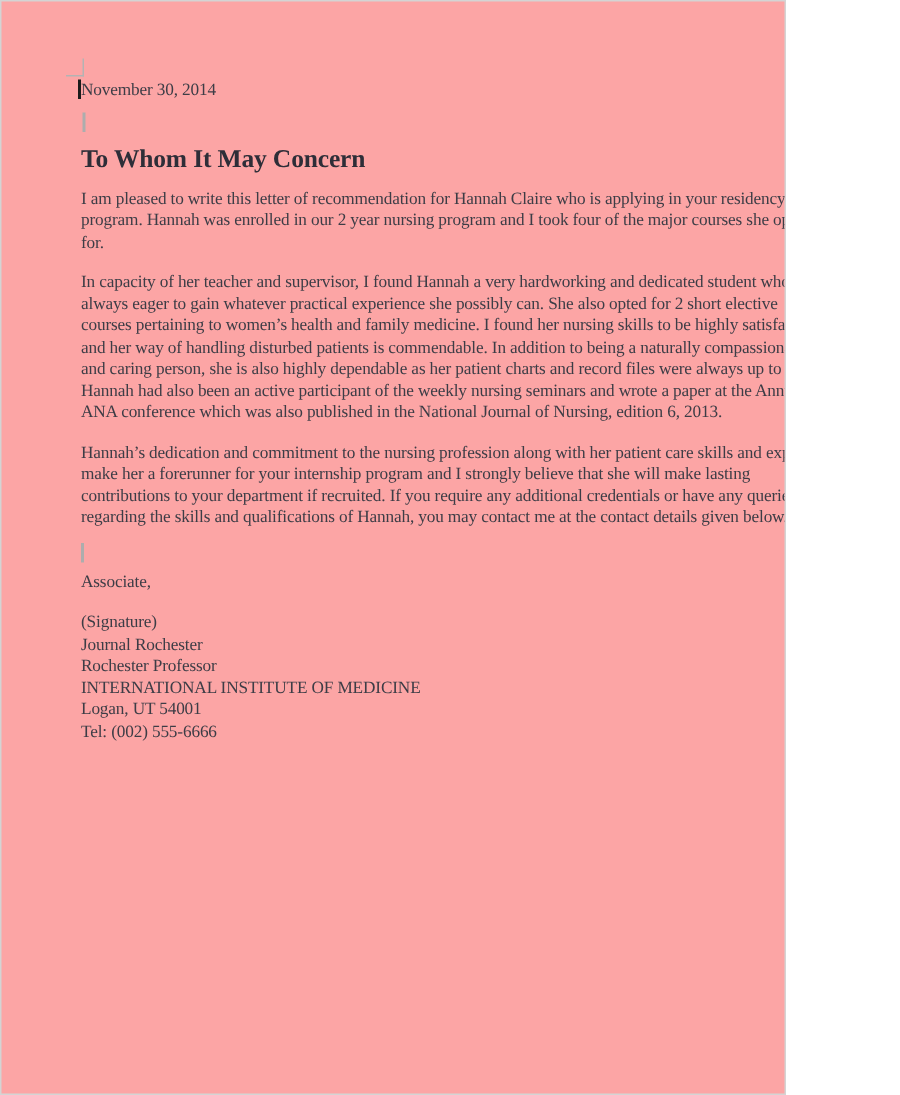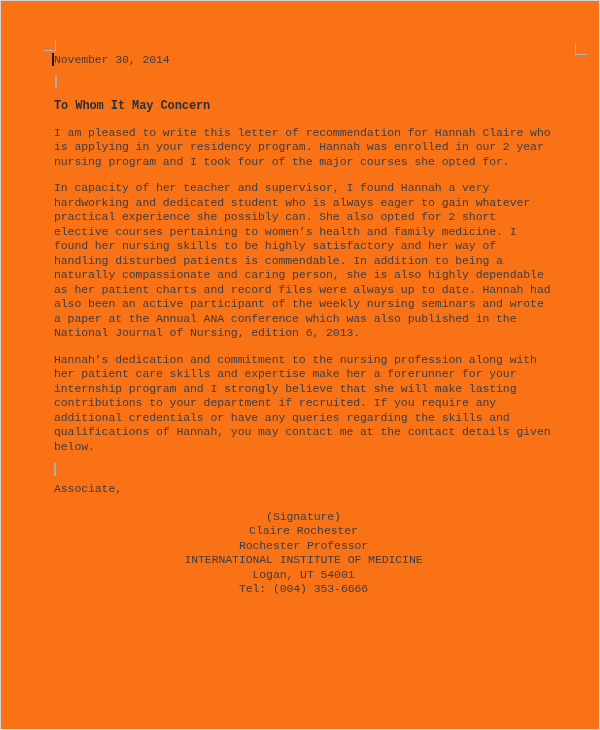--- a/index.html
+++ b/index.html
@@ -2,27 +2,27 @@
 <html><head>
 <meta charset="utf-8">
 <style>
   html, body {
     margin: 0;
     padding: 0;
     background: #ffffff;
   }
   .page {
     position: relative;
-    width: 600px;
+    width: 524px;
     height: 730px;
     box-sizing: border-box;
-    background: #f97316;
+    background: #fca5a5;
     border: 1px solid #d4d4d4;
     overflow: hidden;
-    font-family: Liberation Mono, monospace;
+    font-family: Liberation Serif, serif;
   }
   
   .crop {
     position: absolute;
     width: 11px;
     height: 11px;
   }
   .crop-tl {
     left: 43px;
     top: 38px;
@@ -63,36 +63,35 @@
     background: #adadad;
   }
   .pm-after-date {
     margin: 8px 0 0 1px;
   }
   .pm-before-closing {
     margin: 9px 0 0 0;
   }
   .salutation {
     margin: 11px 0 0 0;
-    font-size: 12px;
+    font-size: 17px;
     font-weight: bold;
     color: #2e2e38;
   }
   .content p {
     margin: 12px 0 0 0;
   }
   .closing {
     margin: 6px 0 0 0 !important;
   }
   .sig-block {
     margin-top: 13px;
   }
   .sig-block div {
     line-height: 14.6px;
-    text-align: center;
   }
 </style>
 </head>
 <body>
 
 <div class="page">
 
   <div class="crop crop-tl"></div>
   <div class="crop crop-tr"></div>
 
@@ -110,21 +109,21 @@
     <p>I am pleased to write this letter of recommendation for Hannah Claire who is applying in your residency program. Hannah was enrolled in our 2 year nursing program and I took four of the major courses she opted for.</p>
     <p>In capacity of her teacher and supervisor, I found Hannah a very hardworking and dedicated student who is always eager to gain whatever practical experience she possibly can. She also opted for 2 short elective courses pertaining to women’s health and family medicine. I found her nursing skills to be highly satisfactory and her way of handling disturbed patients is commendable. In addition to being a naturally compassionate and caring person, she is also highly dependable as her patient charts and record files were always up to date. Hannah had also been an active participant of the weekly nursing seminars and wrote a paper at the Annual ANA conference which was also published in the National Journal of Nursing, edition 6, 2013.</p>
     <p>Hannah’s dedication and commitment to the nursing profession along with her patient care skills and expertise make her a forerunner for your internship program and I strongly believe that she will make lasting contributions to your department if recruited. If you require any additional credentials or have any queries regarding the skills and qualifications of Hannah, you may contact me at the contact details given below.</p>
 
     <div class="para-mark pm-before-closing"></div>
 
     <p class="closing">Associate,</p>
 
     <div class="sig-block">
       <div>(Signature)</div>
-      <div>Claire Rochester</div>
+      <div>Journal Rochester</div>
       <div>Rochester Professor</div>
       <div>INTERNATIONAL INSTITUTE OF MEDICINE</div>
       <div>Logan, UT 54001</div>
-      <div>Tel: (004) 353-6666</div>
+      <div>Tel: (002) 555-6666</div>
     </div>
 
   </div>
 </div>
 
 </body></html>

